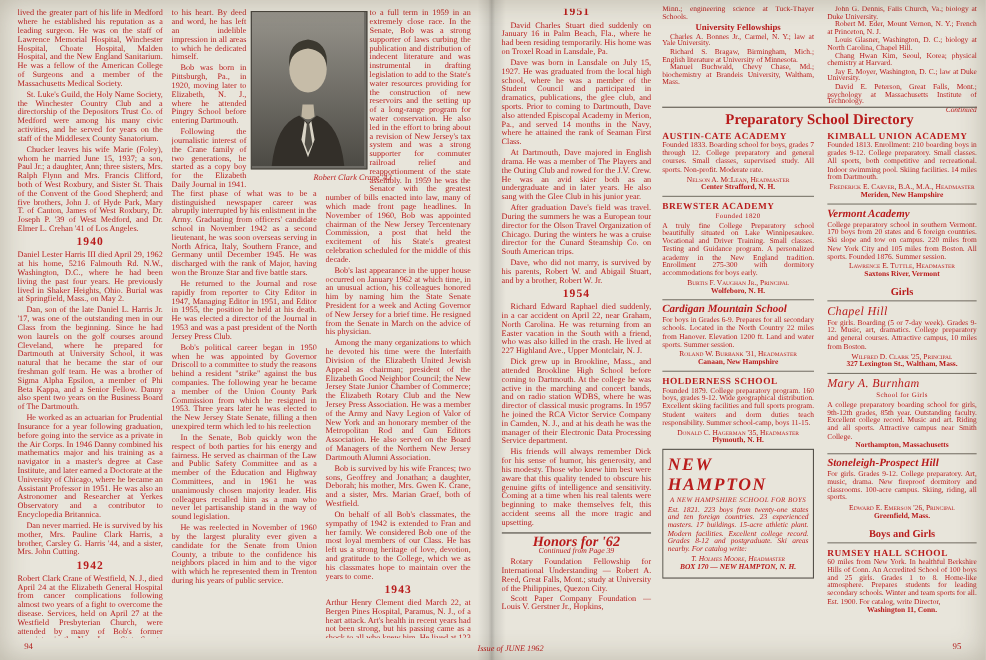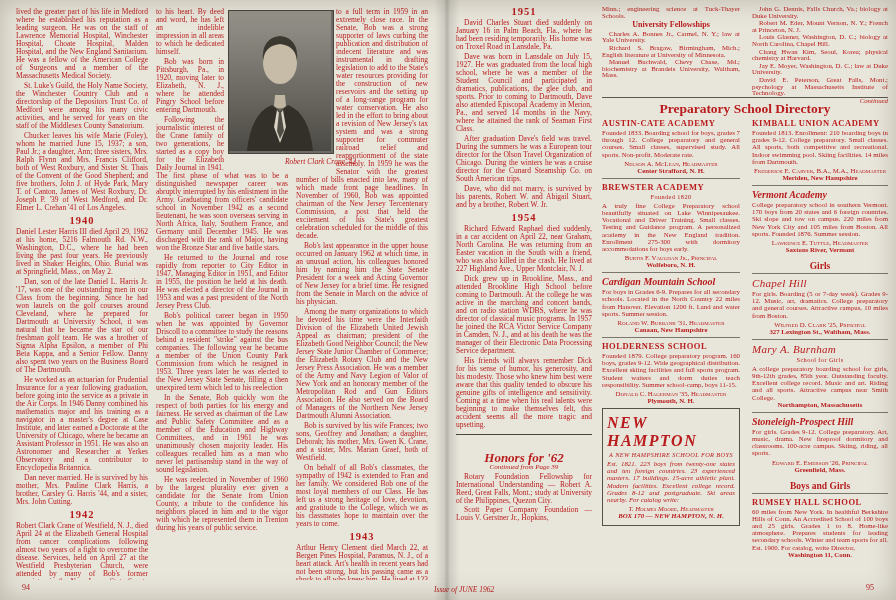--- a/index.html
+++ b/index.html
@@ -11,21 +11,21 @@
     font-size:7.5px;line-height:8px;}
   .col p{margin:0 0 2px;text-indent:8px;}
   .col p.ni{text-indent:0;}
   .year{font-size:10.5px;font-weight:bold;text-align:center;letter-spacing:1px;margin:5px 0 3px;}
   .sp-r{float:right;width:64px;height:164px;}
   .sp-l{float:left;width:40px;height:164px;}
   .photo{position:absolute;left:228px;top:10px;width:104px;height:142px;border:1px solid #47443d;background:#6e6c66;}
   .caption{position:absolute;left:204px;top:157px;width:152px;text-align:right;font-style:italic;font-size:7.5px;}
   .rcol{position:absolute;left:456px;top:8px;width:136px;height:578px;overflow:hidden;text-align:justify;font-size:7.5px;line-height:8px;}
   .rcol p{margin:0 0 2px;text-indent:8px;}
-  .honors{margin-top:5px;border-top:1.5px solid #49453c;padding-top:18px;}
+  .honors{margin-top:5px;border-top:1.5px solid #49453c;padding-top:2px;}
   .honors-title{font-size:13px;font-weight:bold;font-style:italic;text-align:center;margin:1px 0 1px;}
   .honors-cont{font-size:7px;font-style:italic;text-align:center;margin:0 0 2px;text-indent:0 !important;}
   .honors p.entry{text-indent:8px;margin:0 0 1px;}
   .fcol{position:absolute;top:6px;width:138px;overflow:hidden;text-align:justify;font-size:6.8px;line-height:6.6px;}
   .fcol p{margin:0 0 1px;text-indent:7px;}
   .fcol p.ni{text-indent:0;}
   .fell-head{text-align:center;font-weight:bold;font-size:8px;margin:3px 0 2px;}
   .continued{text-align:right;font-style:italic;margin-top:1px;}
   .dir-title{position:absolute;left:602px;top:97px;width:286px;text-align:center;font-size:13.5px;font-weight:bold;border-top:1px solid #5c584e;padding-top:3px;}
   .adcol{position:absolute;top:118px;width:138px;height:474px;overflow:hidden;}
@@ -103,20 +103,21 @@
       <path d="M48 99 L51 103 L54 99 L57 116 L51 132 L45 116 Z" fill="#d9d4c6"></path>
       <path d="M50 101 L52 101 L55 120 L51 128 L48 120 Z" fill="#504d45"></path>
     </svg>
   </div>
   <div class="caption">Robert Clark Crane '42</div>
 
   <div class="rcol">
     <div class="year" style="margin-top:0">1951</div>
     <p class="ni">David Charles Stuart died suddenly on January 16 in Palm Beach, Fla., where he had been residing temporarily. His home was on Troxel Road in Lansdale, Pa.</p>
     <p>Dave was born in Lansdale on July 15, 1927. He was graduated from the local high school, where he was a member of the Student Council and participated in dramatics, publications, the glee club, and sports. Prior to coming to Dartmouth, Dave also attended Episcopal Academy in Merion, Pa., and served 14 months in the Navy, where he attained the rank of Seaman First Class.</p>
+    <p>At Dartmouth, Dave majored in English drama. He was a member of The Players and the Outing Club and rowed for the J.V. Crew. He was an avid skier both as an undergraduate and in later years. He also sang with the Glee Club in his junior year.</p>
     <p>After graduation Dave's field was travel. During the summers he was a European tour director for the Olson Travel Organization of Chicago. During the winters he was a cruise director for the Cunard Steamship Co. on South American trips.</p>
     <p>Dave, who did not marry, is survived by his parents, Robert W. and Abigail Stuart, and by a brother, Robert W. Jr.</p>
     <div class="year">1954</div>
     <p class="ni">Richard Edward Raphael died suddenly, in a car accident on April 22, near Graham, North Carolina. He was returning from an Easter vacation in the South with a friend, who was also killed in the crash. He lived at 227 Highland Ave., Upper Montclair, N. J.</p>
     <p>Dick grew up in Brookline, Mass., and attended Brookline High School before coming to Dartmouth. At the college he was active in the marching and concert bands, and on radio station WDBS, where he was director of classical music programs. In 1957 he joined the RCA Victor Service Company in Camden, N. J., and at his death he was the manager of their Electronic Data Processing Service department.</p>
     <p>His friends will always remember Dick for his sense of humor, his generosity, and his modesty. Those who knew him best were aware that this quality tended to obscure his genuine gifts of intelligence and sensitivity. Coming at a time when his real talents were beginning to make themselves felt, this accident seems all the more tragic and upsetting.</p>
     <div class="honors">
       <div class="honors-title">Honors for '62</div>
       <p class="honors-cont ni">Continued from Page 39</p>
       <p class="entry">Rotary Foundation Fellowship for International Understanding — Robert A. Reed, Great Falls, Mont.; study at University of the Philippines, Quezon City.</p>

